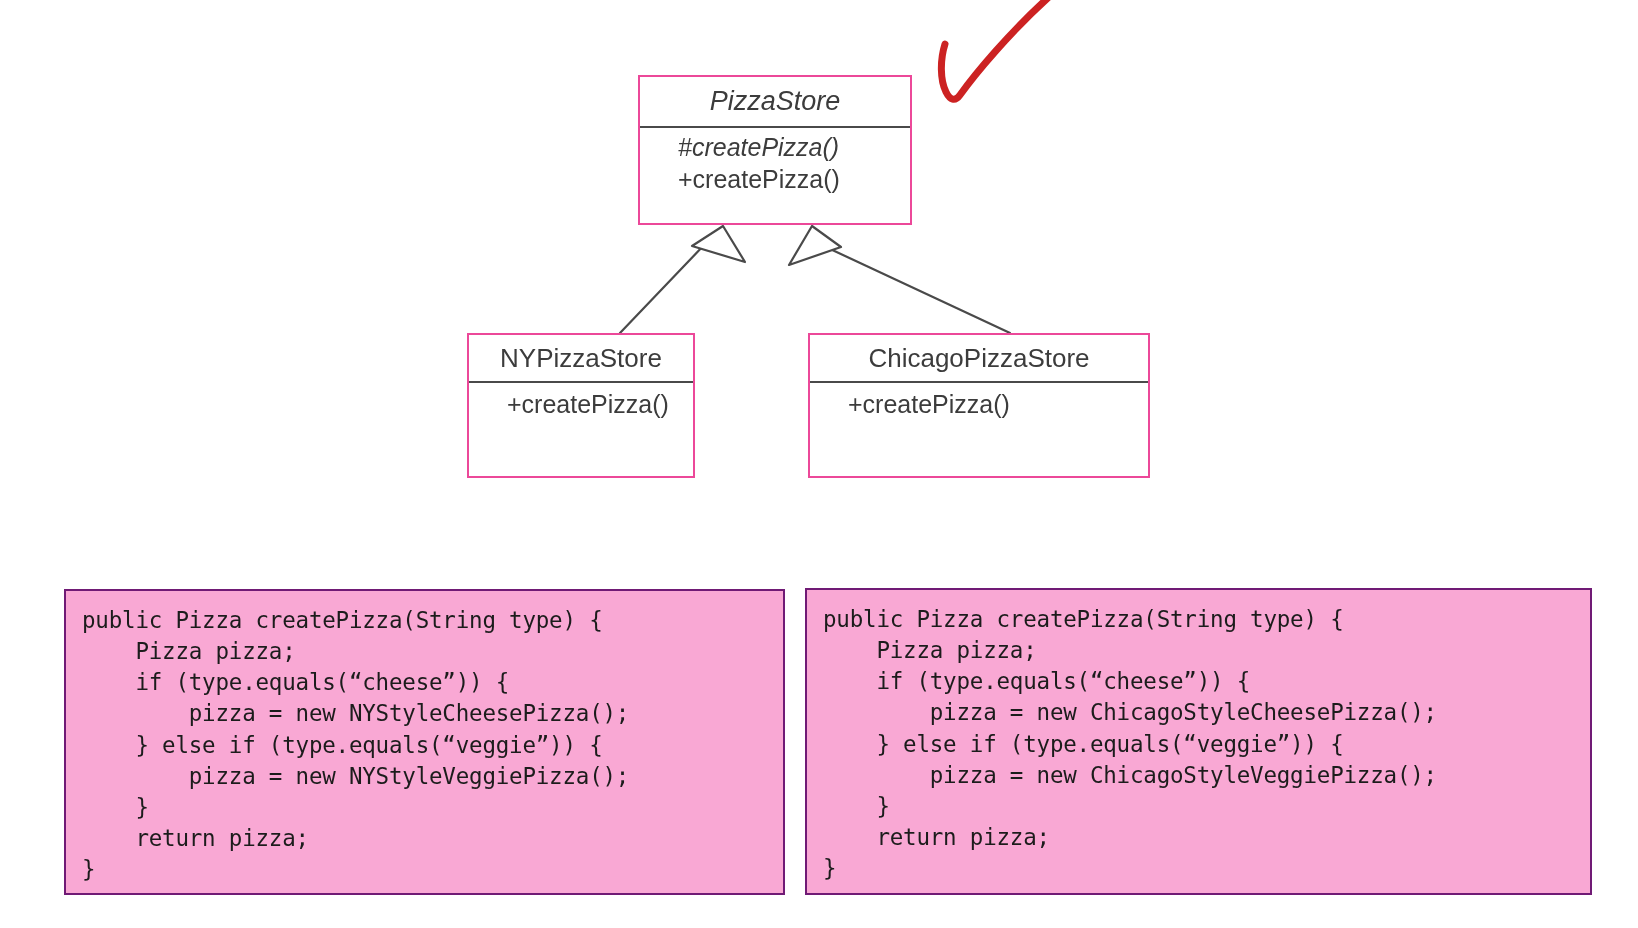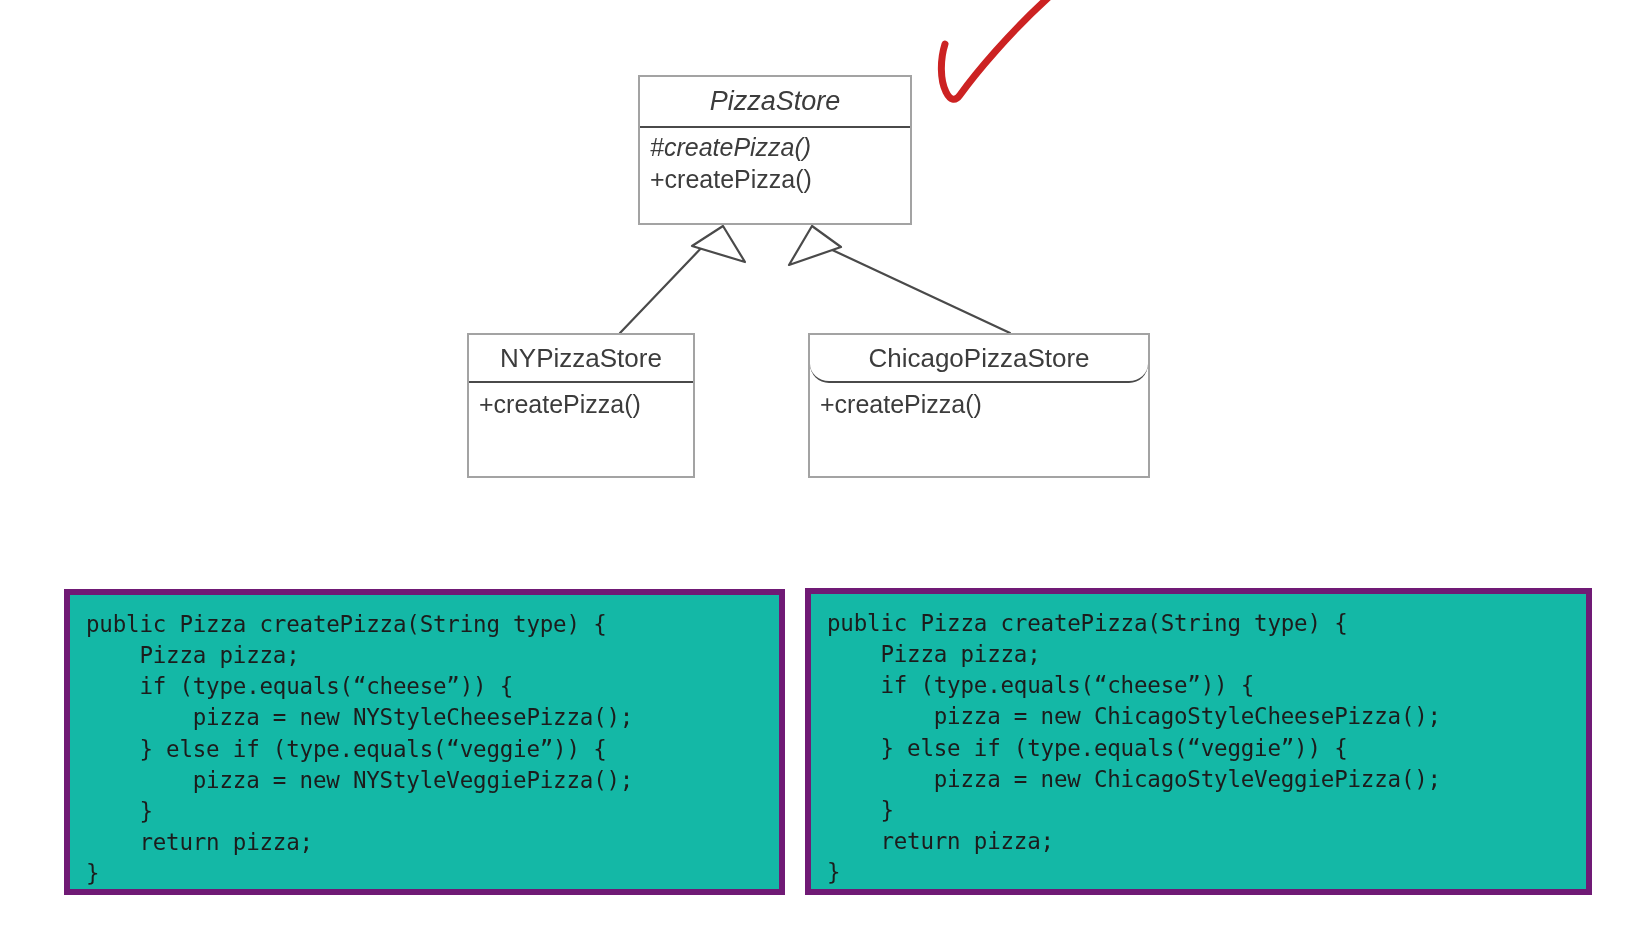--- a/index.html
+++ b/index.html
@@ -14,21 +14,21 @@
     height: 928px;
     background: #ffffff;
     overflow: hidden;
     font-family: "Liberation Sans", sans-serif;
   }
 
   
   .uml-box {
     position: absolute;
     box-sizing: border-box;
-    border: 2px solid #a3a3a3;
+    border: 2px solid #ec4899;
     background: #ffffff;
     z-index: 3;
   }
   .uml-title {
     box-sizing: border-box;
     width: 100%;
     text-align: center;
     font-family: "Liberation Sans", sans-serif;
     color: #3c3c3c;
     border-bottom: 2px solid #4a4a4a;
@@ -36,20 +36,21 @@
     align-items: center;
     justify-content: center;
     white-space: nowrap;
   }
   .uml-members {
     box-sizing: border-box;
     padding: 4px 10px 0 10px;
     font-family: "Liberation Sans", sans-serif;
     color: #3c3c3c;
     white-space: nowrap;
+    margin-left: 28px;
   }
   .uml-member {
     line-height: 1.28;
   }
   .abstract { font-style: italic; }
 
   
   #box-pizzastore {
     left: 638px; top: 75px; width: 274px; height: 150px;
   }
@@ -60,21 +61,21 @@
   #box-nypizzastore {
     left: 467px; top: 333px; width: 228px; height: 145px;
   }
   #box-nypizzastore .uml-title { height: 48px; font-size: 26px; }
   #box-nypizzastore .uml-members { font-size: 25px; padding-top: 5px; }
 
   
   #box-chicagopizzastore {
     left: 808px; top: 333px; width: 342px; height: 145px;
   }
-  #box-chicagopizzastore .uml-title { height: 48px; font-size: 26px; border-radius: 19px; }
+  #box-chicagopizzastore .uml-title { height: 48px; font-size: 26px; }
   #box-chicagopizzastore .uml-members { font-size: 25px; padding-top: 5px; }
 
   
   #connectors {
     position: absolute;
     left: 0; top: 0;
     width: 1638px; height: 928px;
     z-index: 2;
     pointer-events: none;
   }
@@ -85,22 +86,22 @@
     left: 0; top: 0;
     width: 1638px; height: 928px;
     z-index: 8;
     pointer-events: none;
   }
 
   
   .code-box {
     position: absolute;
     box-sizing: border-box;
-    border: 6px solid #701a75;
-    background: #14b8a6;
+    border: 2px solid #701a75;
+    background: #f9a8d4;
     z-index: 3;
     overflow: hidden;
   }
   .code-text {
     margin: 0;
     padding: 14px 0 0 16px;
     font-family: "DejaVu Sans Mono", "Liberation Mono", monospace;
     font-size: 22.5px;
     line-height: 1.385;
     color: #1c1c1c;

